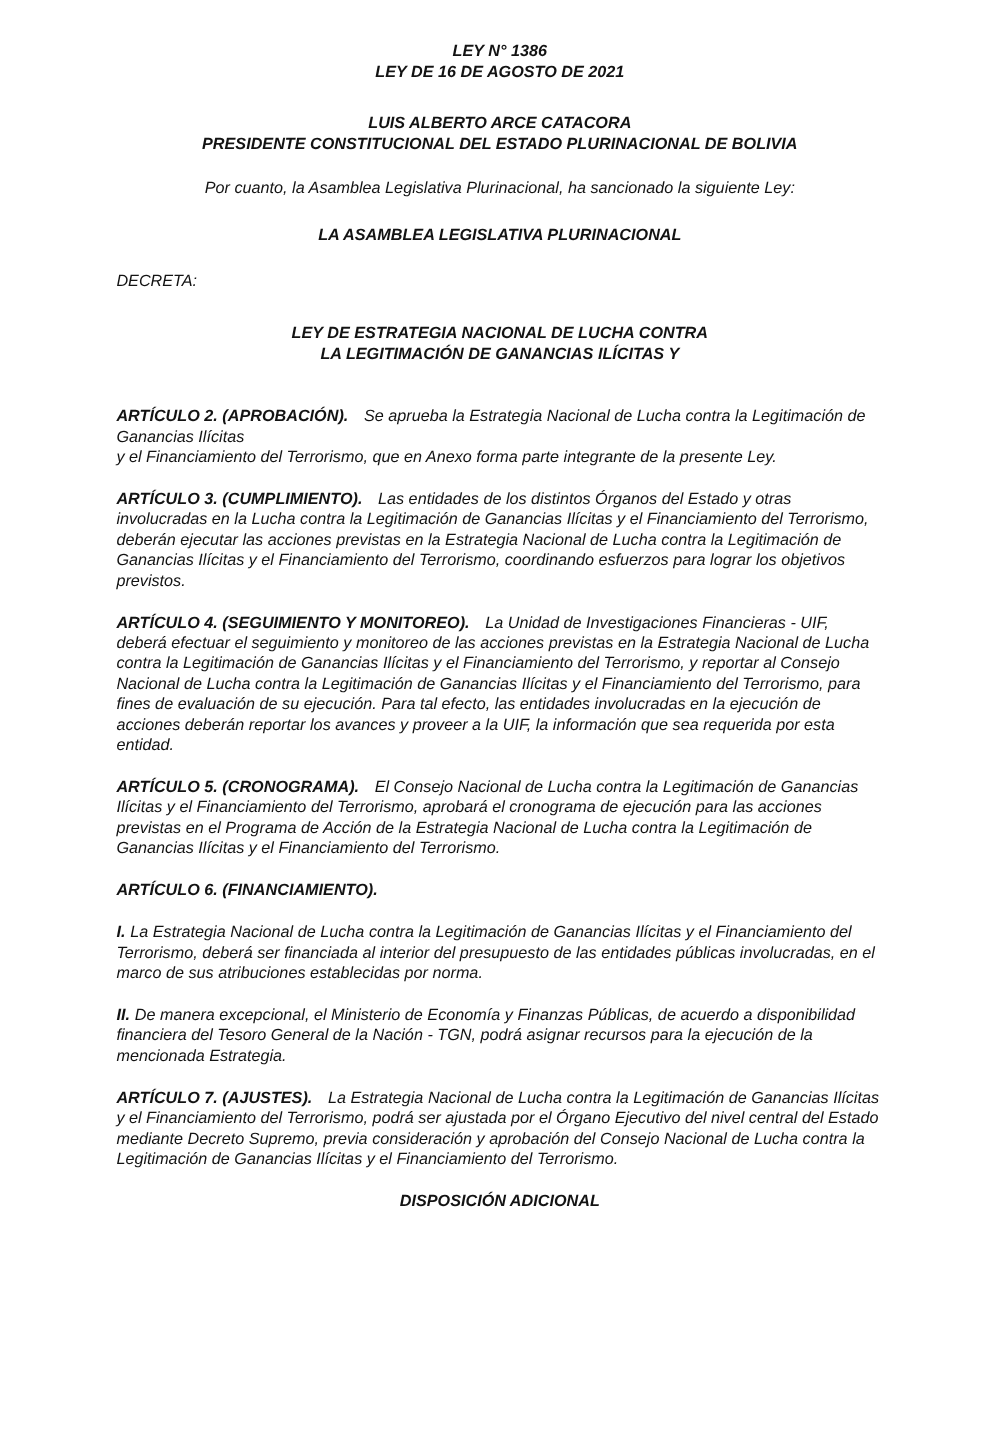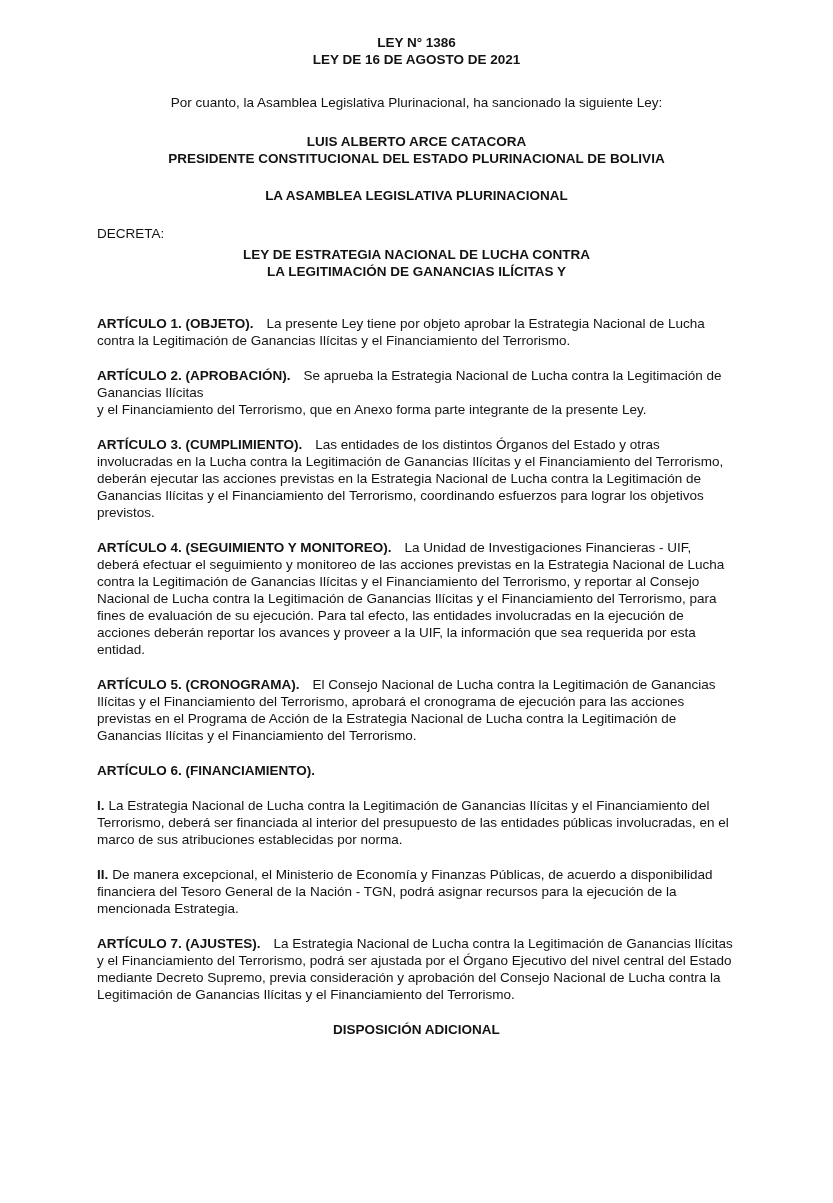--- a/index.html
+++ b/index.html
@@ -16,65 +16,63 @@
     padding-top: 34px;
     overflow: hidden;
   }
   .center { text-align: center; }
   .b { font-weight: bold; }
   .col { margin-left: 97px; margin-right: 14px; }
   .blk-titles   { margin-bottom: 26px; }
   .blk-pres     { margin-bottom: 20px; }
   .blk-pre      { margin-bottom: 22px; }
   .blk-asm      { margin-bottom: 21px; }
-  .blk-decreta  { margin-bottom: 4px; }
+  .blk-decreta  { margin-bottom: 27px; }
   .blk-lawtitle { margin-bottom: 35px; }
   .para { margin: 0 0 18px 0; }
   .para .body, .para .clause-body { white-space: pre-line; }
   .hgap { display: inline-block; width: 13px; }
   .ngap { display: inline-block; width: 4px; }
   .disp { margin-top: 0; }
-  p { margin: 0; }
+  p { margin: 0; font-style: italic; }
 </style>
 </head>
 <body>
 
 <div class="page">
 
   <div class="center b blk-titles">
     <p>LEY N° 1386</p>
     <p>LEY DE 16 DE AGOSTO DE 2021</p>
   </div>
 
-  <div class="center blk-pre">
-    <p>Por cuanto, la Asamblea Legislativa Plurinacional, ha sancionado la siguiente Ley:</p>
-  </div>
-
   <div class="center b blk-pres">
     <p>LUIS ALBERTO ARCE CATACORA</p>
     <p>PRESIDENTE CONSTITUCIONAL DEL ESTADO PLURINACIONAL DE BOLIVIA</p>
+  </div>
+
+  <div class="center blk-pre">
+    <p>Por cuanto, la Asamblea Legislativa Plurinacional, ha sancionado la siguiente Ley:</p>
   </div>
 
   <div class="center b blk-asm">
     <p>LA ASAMBLEA LEGISLATIVA PLURINACIONAL</p>
   </div>
 
   <div class="col blk-decreta">
     <p>DECRETA:</p>
   </div>
 
   <div class="center b blk-lawtitle">
     <p>LEY DE ESTRATEGIA NACIONAL DE LUCHA CONTRA</p>
     <p>LA LEGITIMACIÓN DE GANANCIAS ILÍCITAS Y</p>
   </div>
 
   <div class="col">
 
-    <p class="para"><span class="b">ARTÍCULO 1. (OBJETO).</span><span class="hgap"></span><span class="body">La presente Ley tiene por objeto aprobar la Estrategia Nacional de Lucha
-contra la Legitimación de Ganancias Ilícitas y el Financiamiento del Terrorismo.</span></p>
 
     <p class="para"><span class="b">ARTÍCULO 2. (APROBACIÓN).</span><span class="hgap"></span><span class="body">Se aprueba la Estrategia Nacional de Lucha contra la Legitimación de
 Ganancias Ilícitas
 y el Financiamiento del Terrorismo, que en Anexo forma parte integrante de la presente Ley.</span></p>
 
     <p class="para"><span class="b">ARTÍCULO 3. (CUMPLIMIENTO).</span><span class="hgap"></span><span class="body">Las entidades de los distintos Órganos del Estado y otras
 involucradas en la Lucha contra la Legitimación de Ganancias Ilícitas y el Financiamiento del Terrorismo,
 deberán ejecutar las acciones previstas en la Estrategia Nacional de Lucha contra la Legitimación de
 Ganancias Ilícitas y el Financiamiento del Terrorismo, coordinando esfuerzos para lograr los objetivos
 previstos.</span></p>

